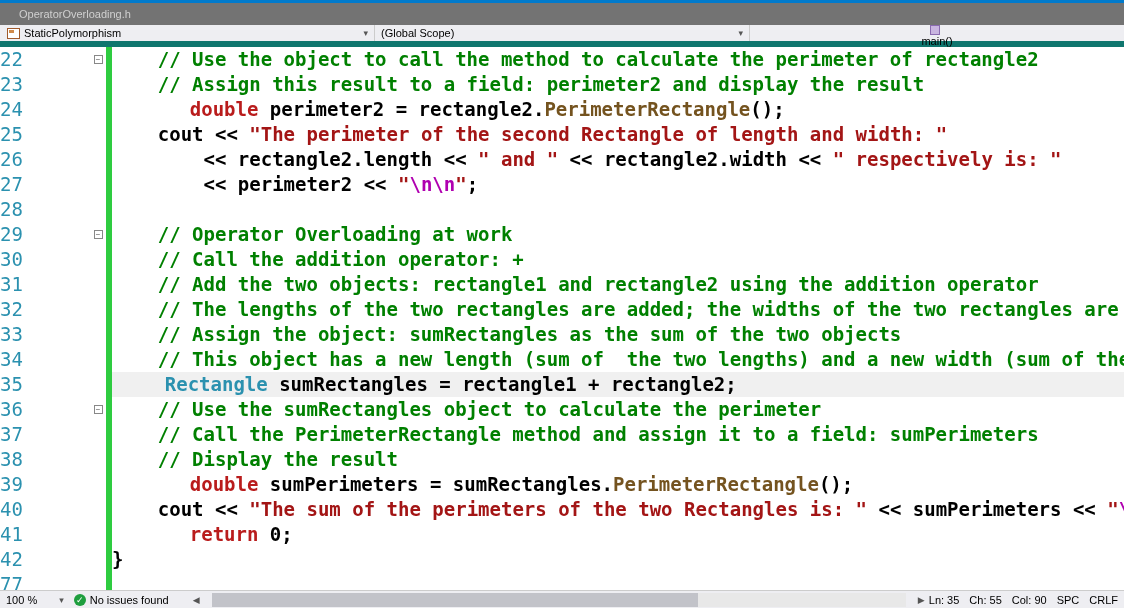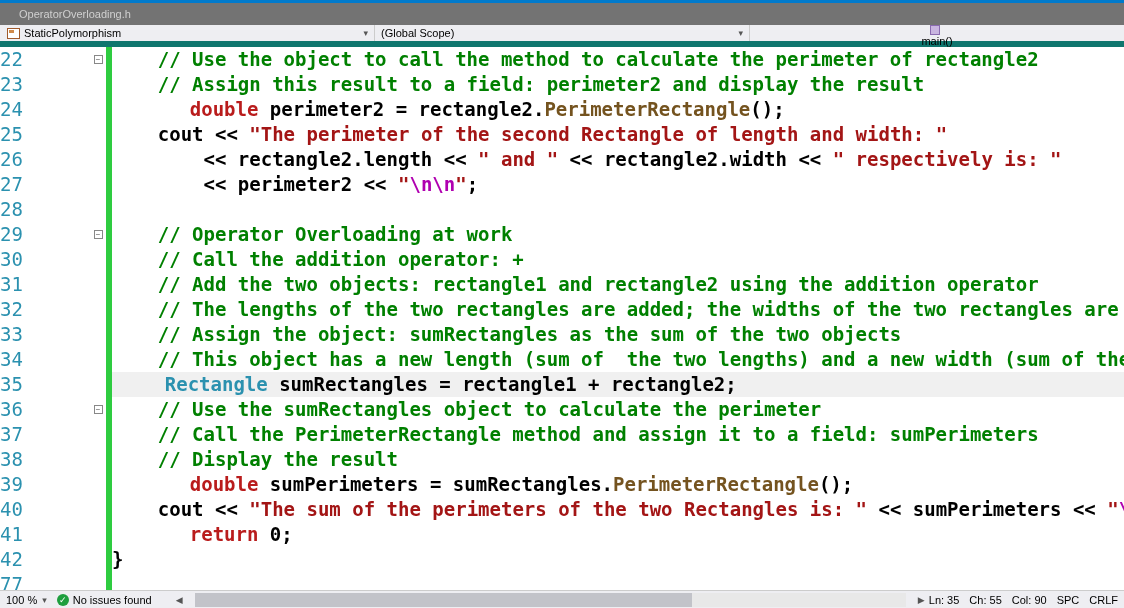--- a/index.html
+++ b/index.html
@@ -26,21 +26,21 @@
 .code .row { height: 25px; }
 .code .row.hl { background: #f0f0f0; }
 .kw { color: #b91c1c; margin-left: 32px; }
 .type { color: #2b91af; margin-left: 7px; }
 .str { color: #a31515; }
 .esc { color: #b000b0; }
 .comment { color: #008000; }
 .method { color: #74531f; }
 .ident { color: #000; }
 .status { height: 18px; background: #eeeef2; border-top: 1px solid #ccc; display: flex; align-items: center; font-size: 11px; padding: 0 6px; }
-.status .zoom { margin-right: 5px; }
+.status .zoom { margin-right: 22px; }
 .status .dd { margin-right: 10px; font-size: 9px; color: #555; }
 .status .ok-icon { width: 12px; height: 12px; border-radius: 50%; background: #1e9e3e; color: #fff; display: inline-flex; align-items: center; justify-content: center; font-size: 9px; margin-right: 4px; }
 .status .scroll-track { flex: 1; height: 14px; background: #e8e8e8; margin: 0 8px; position: relative; }
 .status .scroll-thumb { position: absolute; left: 0; width: 70%; height: 100%; background: #c2c3c9; }
 .status .scroll-arrow { font-size: 9px; color: #555; padding: 0 4px; }
 .status .right { display: flex; gap: 10px; }
 .nav-icon-frame { border: 1px solid #a05a2c; width: 13px; height: 11px; position: relative; background: #fff; }
 .nav-icon-frame::after { content: ""; position: absolute; top: 1px; left: 1px; width: 5px; height: 3px; background: #d08a4a; }
 .cube-icon { width: 10px; height: 10px; position: relative; }
 .cube-icon::before { content: ""; position: absolute; inset: 0; border: 1px solid #8a6bb0; background: #c9b5e0; }

